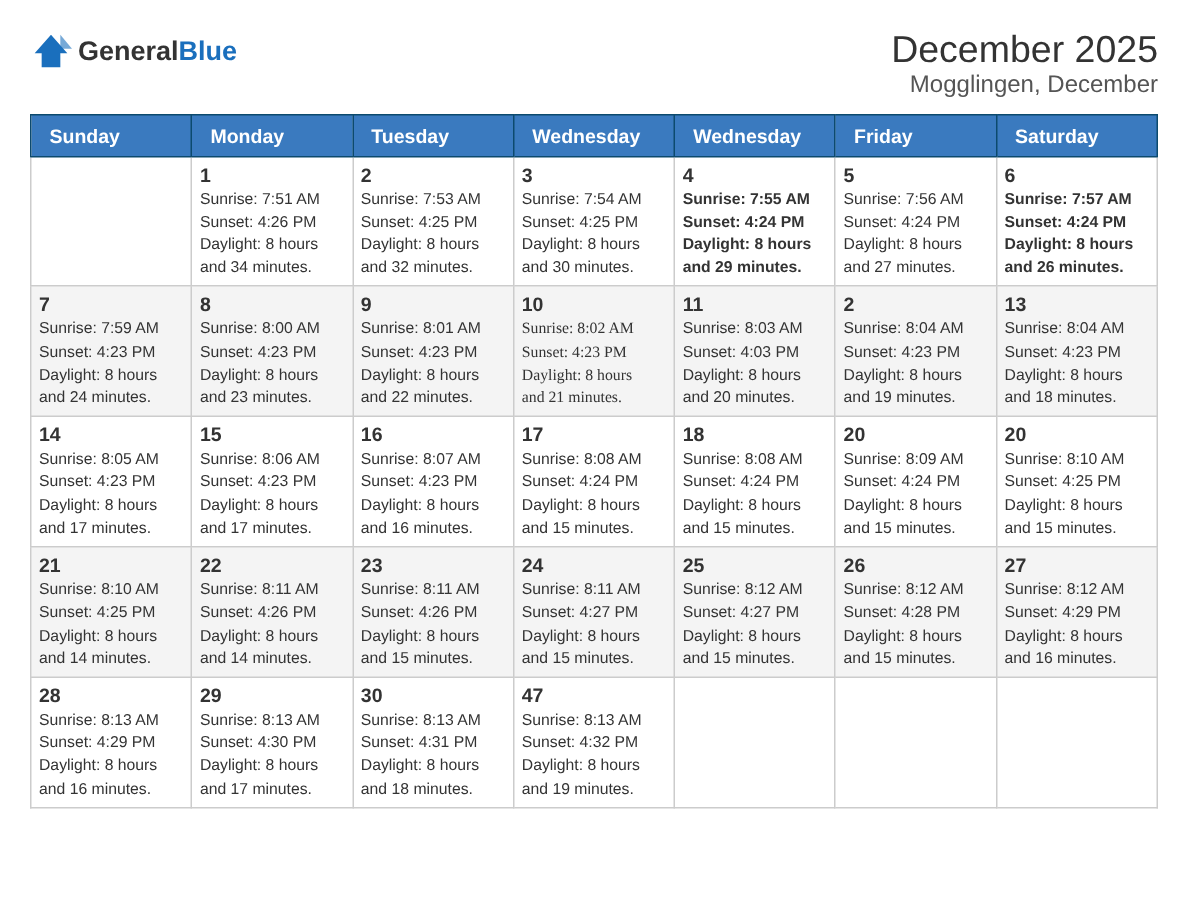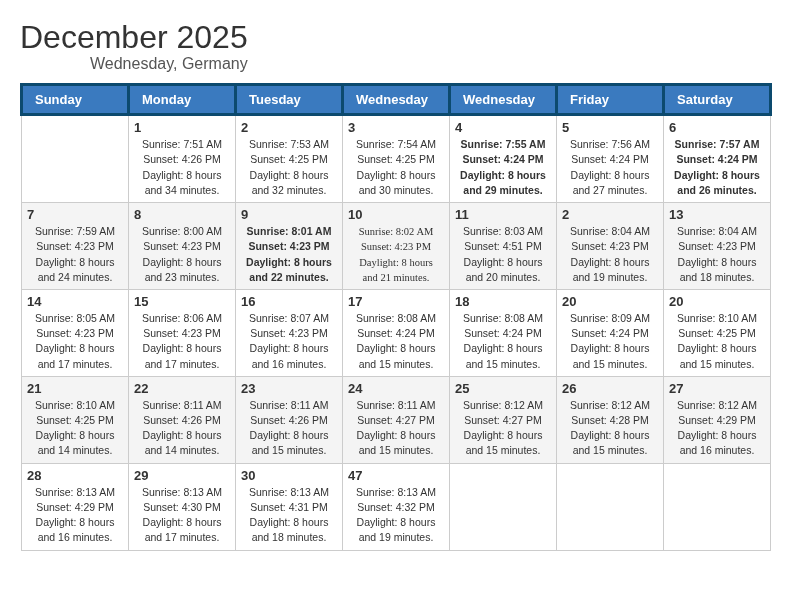--- a/index.html
+++ b/index.html
@@ -32,81 +32,89 @@
       color: #1a6fbd;
     }
     .logo-icon {
       width: 28px;
       height: 28px;
     }
     .title-block {
       text-align: right;
     }
     .month-title {
-      font-size: 32px;
+      font-size: 25px;
       font-weight: 300;
       color: #333;
       line-height: 1.1;
     }
     .location-title {
       font-size: 16px;
       color: #555;
     }
     .calendar {
       width: 100%;
       border-collapse: collapse;
       border: 1px solid #ccc;
     }
     .calendar th {
       background-color: #3a7abf;
       color: #fff;
       font-size: 13px;
       font-weight: bold;
       padding: 6px 12px;
       text-align: left;
-      border: 3px solid #0c4a6e;
+      border: 1px solid #0c4a6e;
     }
     .calendar td {
       border: 1px solid #ccc;
       vertical-align: top;
       padding: 4px 5px;
       font-size: 10.5px;
       color: #333;
       width: calc(100% / 7);
       height: 85px;
     }
     .day-number {
       font-size: 13px;
       font-weight: bold;
       display: block;
       margin-bottom: 2px;
     }
     .day-info {
       font-size: 10.5px;
       line-height: 1.45;
       color: #333;
-      text-align: center;
     }
     .empty-cell {
       background: #f9f9f9;
     }
     .row-shaded td {
       background: #f4f4f4;
     }
     .row-white td {
       background: #fff;
     }
   </style>
 </head>
 <body>
 
 <div class="header">
+  <div class="logo">
+    <svg class="logo-icon" viewBox="0 0 36 36">
+      <polygon points="18,4 32,20 26,20 26,32 10,32 10,20 4,20" fill="#1a6fbd"></polygon>
+      <polygon points="26,4 36,16 26,16" fill="#1a6fbd" opacity="0.6"></polygon>
+    </svg>
+    <div>
+      <span class="logo-text-general">General</span><span class="logo-text-blue">Blue</span>
+    </div>
+  </div>
   <div class="title-block">
     <div class="month-title">December 2025</div>
-    <div class="location-title">Wednesday, Germany</div>
+    <div class="location-title">Mogglingen, December</div>
   </div>
 </div>
 
 <table class="calendar">
   <thead>
     <tr id="header-row">
         <th>Sunday</th>
         <th>Monday</th>
         <th>Tuesday</th>
         <th>Wednesday</th>
@@ -171,36 +179,36 @@
         </td>
         <td>
           <span class="day-number">8</span>
           <div class="day-info" style="white-space: pre-line;">Sunrise: 8:00 AM
 Sunset: 4:23 PM
 Daylight: 8 hours
 and 23 minutes.</div>
         </td>
         <td>
           <span class="day-number">9</span>
-          <div class="day-info" style="white-space: pre-line; font-weight: bold;">Sunrise: 8:01 AM
+          <div class="day-info" style="white-space: pre-line;">Sunrise: 8:01 AM
 Sunset: 4:23 PM
 Daylight: 8 hours
 and 22 minutes.</div>
         </td>
         <td>
           <span class="day-number">10</span>
           <div class="day-info" style="white-space: pre-line; font-family: Liberation Serif, serif;">Sunrise: 8:02 AM
 Sunset: 4:23 PM
 Daylight: 8 hours
 and 21 minutes.</div>
         </td>
         <td>
           <span class="day-number">11</span>
           <div class="day-info" style="white-space: pre-line;">Sunrise: 8:03 AM
-Sunset: 4:51 PM
+Sunset: 4:03 PM
 Daylight: 8 hours
 and 20 minutes.</div>
         </td>
         <td>
           <span class="day-number">2</span>
           <div class="day-info" style="white-space: pre-line;">Sunrise: 8:04 AM
 Sunset: 4:23 PM
 Daylight: 8 hours
 and 19 minutes.</div>
         </td>

